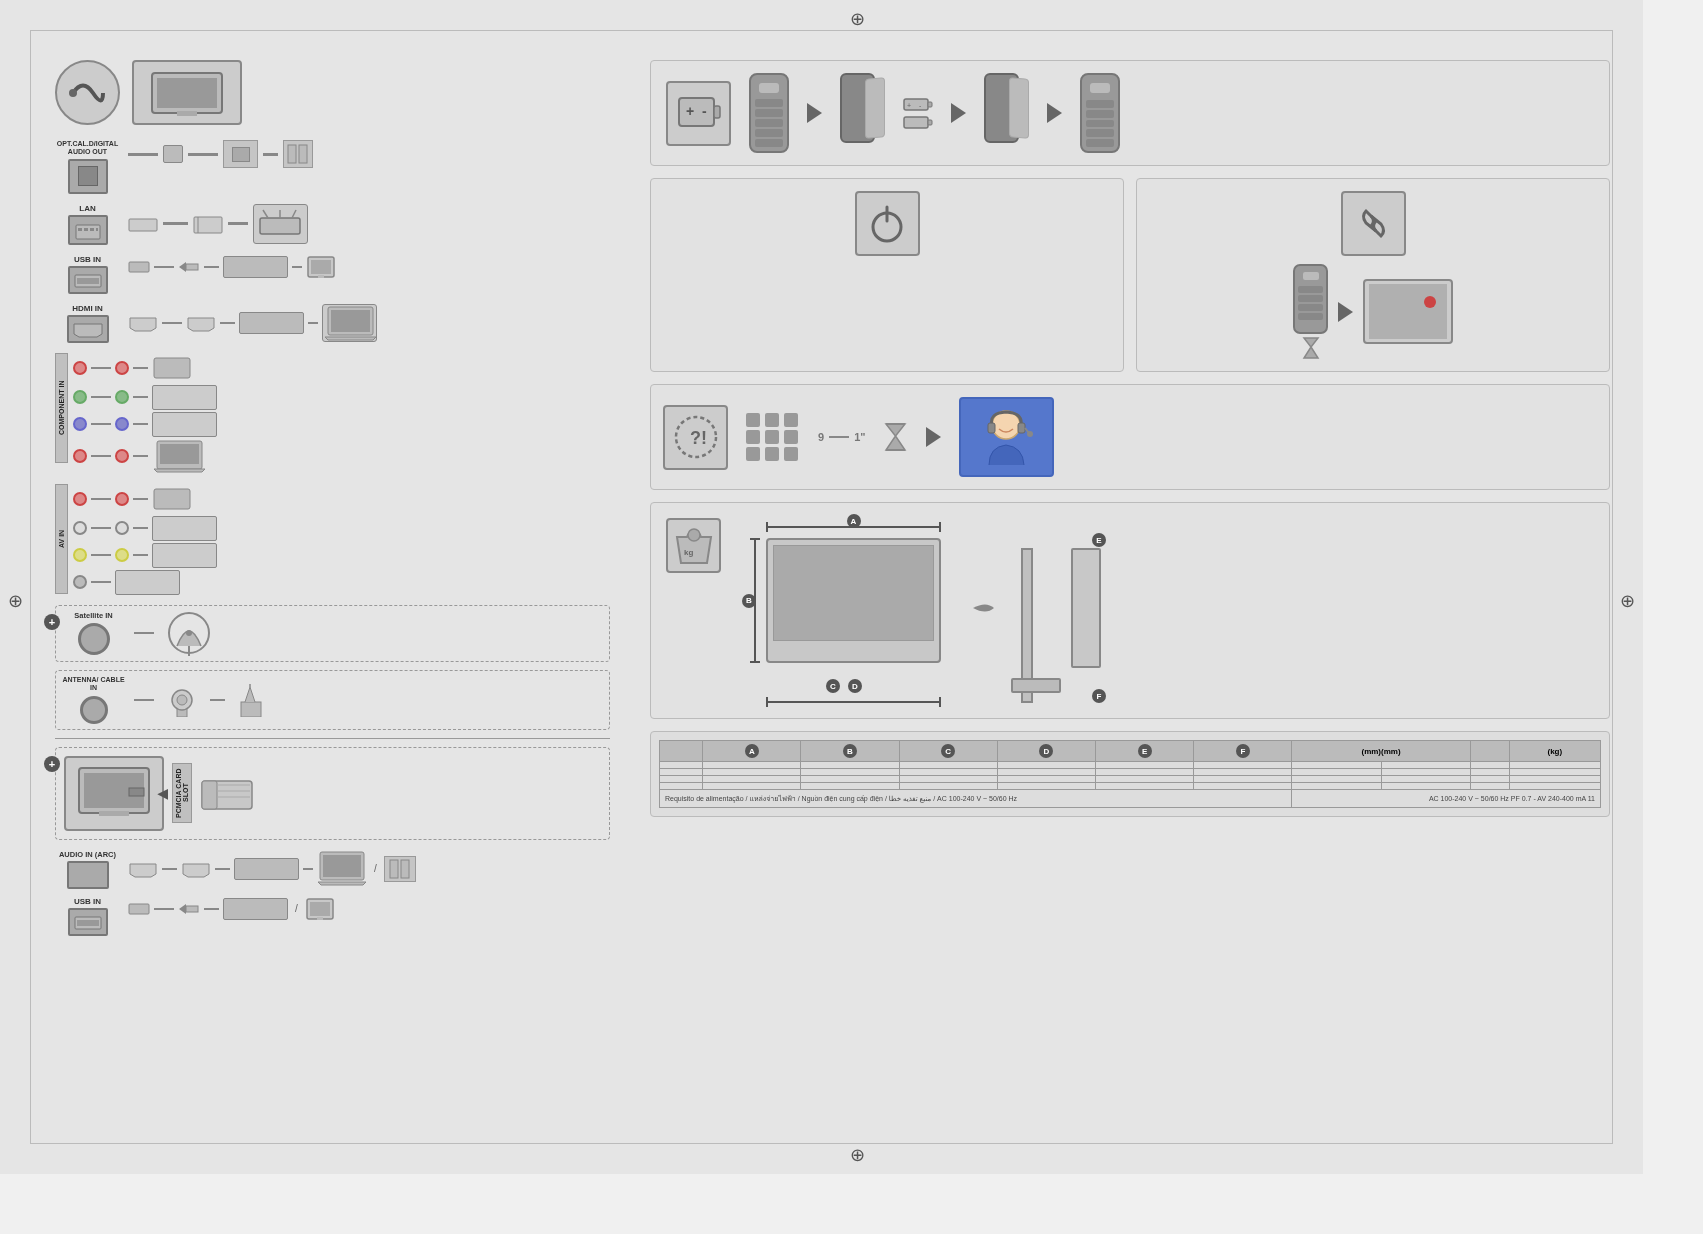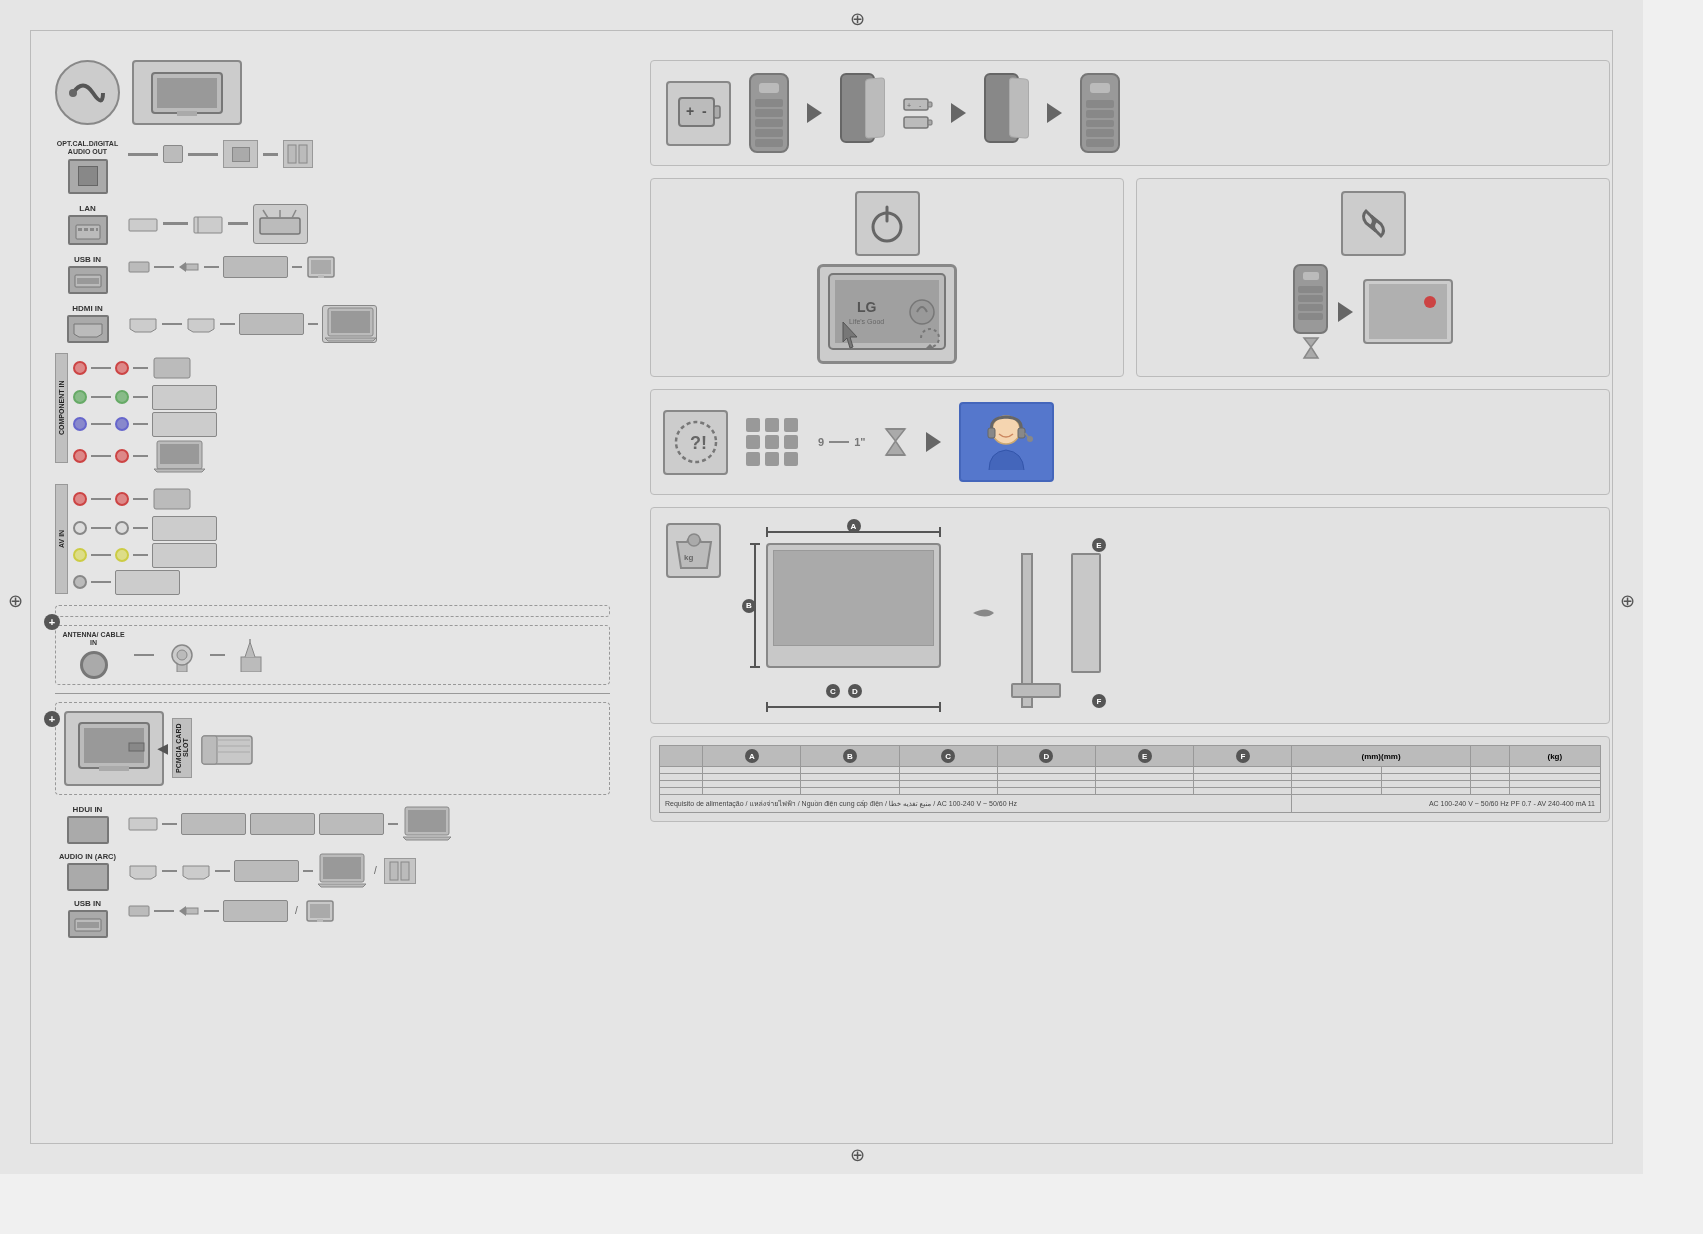--- a/index.html
+++ b/index.html
@@ -188,21 +188,21 @@
         <div style="width:65px;height:22px;background:#bbb;border:1px solid #888;border-radius:2px;"></div>
         <div style="width:10px;height:2px;background:#888;"></div>
         <svg width="30" height="24" viewBox="0 0 30 24">
           <rect x="2" y="2" width="26" height="20" rx="2" fill="#c8c8c8" stroke="#888" stroke-width="1.5"></rect>
           <rect x="5" y="5" width="20" height="14" fill="#aaa"></rect>
           <rect x="12" y="20" width="6" height="3" fill="#bbb"></rect>
         </svg>
       </div>
     </div>
 
-    <div class="port-section" style="margin-bottom:10px;align-items:flex-end;">
+    <div class="port-section" style="margin-bottom:10px;">
       <div style="display:flex;flex-direction:column;align-items:center;margin-right:8px;width:65px;">
         <div style="font-size:8px;font-weight:bold;text-align:center;color:#333;margin-bottom:2px;">HDMI IN</div>
         <div style="width:42px;height:28px;background:#aaa;border:2px solid #777;border-radius:2px;display:flex;align-items:center;justify-content:center;">
           <svg width="32" height="20" viewBox="0 0 32 20">
             <path d="M2 5 L30 5 L30 15 L25 18 L7 18 L2 15 Z" fill="#bbb" stroke="#777" stroke-width="1"></path>
           </svg>
         </div>
       </div>
       <div style="display:flex;align-items:center;gap:4px;flex:1;">
         <svg width="30" height="20" viewBox="0 0 30 20">
@@ -295,20 +295,33 @@
         <div style="display:flex;align-items:center;gap:4px;">
           <div style="width:14px;height:14px;border-radius:50%;border:2px solid #888;background:#bbb;"></div>
           <div style="width:20px;height:2px;background:#888;"></div>
           <div style="width:65px;height:25px;background:#ccc;border:1px solid #888;border-radius:2px;"></div>
         </div>
       </div>
     </div>
 
     <div style="border:1px dashed #999;border-radius:4px;padding:5px;margin-bottom:8px;position:relative;">
       <div style="position:absolute;left:-12px;top:8px;width:16px;height:16px;background:#555;border-radius:50%;display:flex;align-items:center;justify-content:center;color:white;font-size:11px;font-weight:bold;">+</div>
+      <div style="display:flex;align-items:center;gap:8px;">
+        <div style="display:flex;flex-direction:column;align-items:center;width:65px;">
+          <div style="font-size:7.5px;font-weight:bold;color:#333;">Satellite IN</div>
+          <div style="width:32px;height:32px;border-radius:50%;border:3px solid #777;background:#aaa;margin-top:3px;"></div>
+        </div>
+        <div style="width:20px;height:2px;background:#888;"></div>
+        <svg width="55" height="45" viewBox="0 0 55 45">
+          <circle cx="27" cy="22" r="20" fill="none" stroke="#888" stroke-width="2"></circle>
+          <path d="M15 35 Q27 5 39 35" fill="#bbb" stroke="#888" stroke-width="1.5"></path>
+          <line x1="27" y1="35" x2="27" y2="45" stroke="#888" stroke-width="2"></line>
+          <circle cx="27" cy="22" r="3" fill="#888"></circle>
+        </svg>
+      </div>
     </div>
 
     <div style="border:1px dashed #999;border-radius:4px;padding:5px;margin-bottom:8px;">
       <div style="display:flex;align-items:center;gap:8px;">
         <div style="display:flex;flex-direction:column;align-items:center;width:65px;">
           <div style="font-size:7px;font-weight:bold;color:#333;text-align:center;line-height:1.2;">ANTENNA/
 CABLE IN</div>
           <div style="width:28px;height:28px;border-radius:50%;border:3px solid #777;background:#aaa;margin-top:3px;"></div>
         </div>
         <div style="width:20px;height:2px;background:#888;"></div>
@@ -345,41 +358,20 @@
       </div>
       <svg width="55" height="40" viewBox="0 0 55 40">
         <rect x="2" y="8" width="50" height="28" rx="3" fill="#c8c8c8" stroke="#888" stroke-width="1.5"></rect>
         <rect x="2" y="8" width="15" height="28" rx="2" fill="#bbb" stroke="#888" stroke-width="1"></rect>
         <line x1="17" y1="12" x2="50" y2="12" stroke="#aaa" stroke-width="1"></line>
         <line x1="17" y1="18" x2="50" y2="18" stroke="#aaa" stroke-width="1"></line>
         <line x1="17" y1="24" x2="50" y2="24" stroke="#aaa" stroke-width="1"></line>
       </svg>
     </div>
 
-    <div class="port-section" style="margin-bottom:8px;">
-      <div style="display:flex;flex-direction:column;align-items:center;margin-right:8px;width:65px;">
-        <div style="font-size:8px;font-weight:bold;text-align:center;color:#333;margin-bottom:2px;">HDUI IN</div>
-        <div style="width:42px;height:28px;background:#aaa;border:2px solid #777;border-radius:2px;"></div>
-      </div>
-      <div style="display:flex;align-items:center;gap:4px;flex:1;">
-        <svg width="30" height="20" viewBox="0 0 30 20">
-            <rect x="1" y="4" width="28" height="12" rx="1" fill="#ccc" stroke="#888" stroke-width="1"></rect>
-          </svg>
-        <div style="width:15px;height:2px;background:#888;"></div>
-        <div style="width:65px;height:22px;background:#bbb;border:1px solid #888;border-radius:2px;"></div>
-        <div style="width:65px;height:22px;background:#bbb;border:1px solid #888;border-radius:2px;"></div>
-        <div style="width:65px;height:22px;background:#bbb;border:1px solid #888;border-radius:2px;"></div>
-        <div style="width:10px;height:2px;background:#888;"></div>
-        <svg width="50" height="38" viewBox="0 0 50 38">
-          <rect x="3" y="2" width="44" height="28" rx="2" fill="#bbb" stroke="#888" stroke-width="1"></rect>
-          <rect x="6" y="5" width="38" height="22" fill="#999"></rect>
-          <path d="M1 32 L49 32 L46 35 L4 35 Z" fill="#bbb" stroke="#888" stroke-width="1"></path>
-        </svg>
-      </div>
-    </div>
 
     <div class="port-section" style="margin-bottom:8px;">
       <div style="display:flex;flex-direction:column;align-items:center;margin-right:8px;width:65px;">
         <div style="font-size:7.5px;font-weight:bold;text-align:center;color:#333;margin-bottom:2px;line-height:1.2;">AUDIO IN
 (ARC)</div>
         <div style="width:42px;height:28px;background:#aaa;border:2px solid #777;border-radius:2px;"></div>
       </div>
       <div style="display:flex;align-items:center;gap:4px;flex:1;">
         <svg width="30" height="20" viewBox="0 0 30 20">
             <path d="M2 5 L28 5 L28 15 L23 18 L7 18 L2 15 Z" fill="#ccc" stroke="#888" stroke-width="1"></path>
@@ -506,45 +498,20 @@
     <div style="display:flex;gap:12px;margin-bottom:12px;">
 
       <div style="border:1px solid #bbb;background:#e2e2e2;border-radius:4px;padding:12px;flex:1;display:flex;flex-direction:column;align-items:center;gap:8px;">
         <div style="width:65px;height:65px;background:#ccc;border:2px solid #888;border-radius:4px;display:flex;align-items:center;justify-content:center;">
           <svg width="50" height="50" viewBox="0 0 50 50">
             <circle cx="25" cy="28" r="14" fill="none" stroke="#666" stroke-width="3"></circle>
             <line x1="25" y1="8" x2="25" y2="22" stroke="#666" stroke-width="3" stroke-linecap="round"></line>
           </svg>
         </div>
 
-        <div style="display:flex;gap:10px;align-items:center;">
-          <div style="width:140px;height:100px;background:#ccc;border:3px solid #888;border-radius:6px;position:relative;display:flex;align-items:center;justify-content:center;">
-            <svg width="120" height="85" viewBox="0 0 120 85">
-              <rect x="2" y="2" width="116" height="75" rx="4" fill="#bbb" stroke="#777" stroke-width="2"></rect>
-              <rect x="8" y="8" width="104" height="63" fill="#a0a0a0"></rect>
-              <text x="30" y="40" font-size="14" font-weight="bold" fill="#555">LG</text>
-              <text x="22" y="52" font-size="7" fill="#666">Life's Good</text>
-              <circle cx="95" cy="40" r="12" fill="#999" stroke="#777" stroke-width="1.5"></circle>
-              <path d="M90 40 Q95 30 100 40" fill="none" stroke="#777" stroke-width="2"></path>
-            </svg>
-
-            <div style="position:absolute;bottom:2px;left:15px;">
-              <svg width="30" height="35" viewBox="0 0 30 35">
-                <path d="M8 2 L8 22 L12 18 L15 28 L18 27 L15 17 L22 17 Z" fill="#777" stroke="#555" stroke-width="1"></path>
-              </svg>
-            </div>
-
-            <div style="position:absolute;bottom:5px;right:10px;">
-              <svg width="28" height="28" viewBox="0 0 28 28">
-                <path d="M5 14 A9 9 0 1 1 14 23" fill="none" stroke="#777" stroke-width="2" stroke-dasharray="3,3"></path>
-                <path d="M14 20 L10 24 L18 24 Z" fill="#777"></path>
-              </svg>
-            </div>
-          </div>
-        </div>
       </div>
 
       <div style="border:1px solid #bbb;background:#e2e2e2;border-radius:4px;padding:12px;flex:1;display:flex;flex-direction:column;align-items:center;gap:8px;">
         <div style="width:65px;height:65px;background:#ccc;border:2px solid #888;border-radius:4px;display:flex;align-items:center;justify-content:center;">
           <svg width="45" height="45" viewBox="0 0 45 45">
             <path d="M15 22 Q10 15 15 10 L25 20 Q20 25 25 30 L15 22Z" fill="none" stroke="#666" stroke-width="3" stroke-linecap="round"></path>
             <path d="M30 23 Q35 30 30 35 L20 25 Q25 20 20 15 L30 23Z" fill="none" stroke="#666" stroke-width="3" stroke-linecap="round"></path>
           </svg>
         </div>
 

